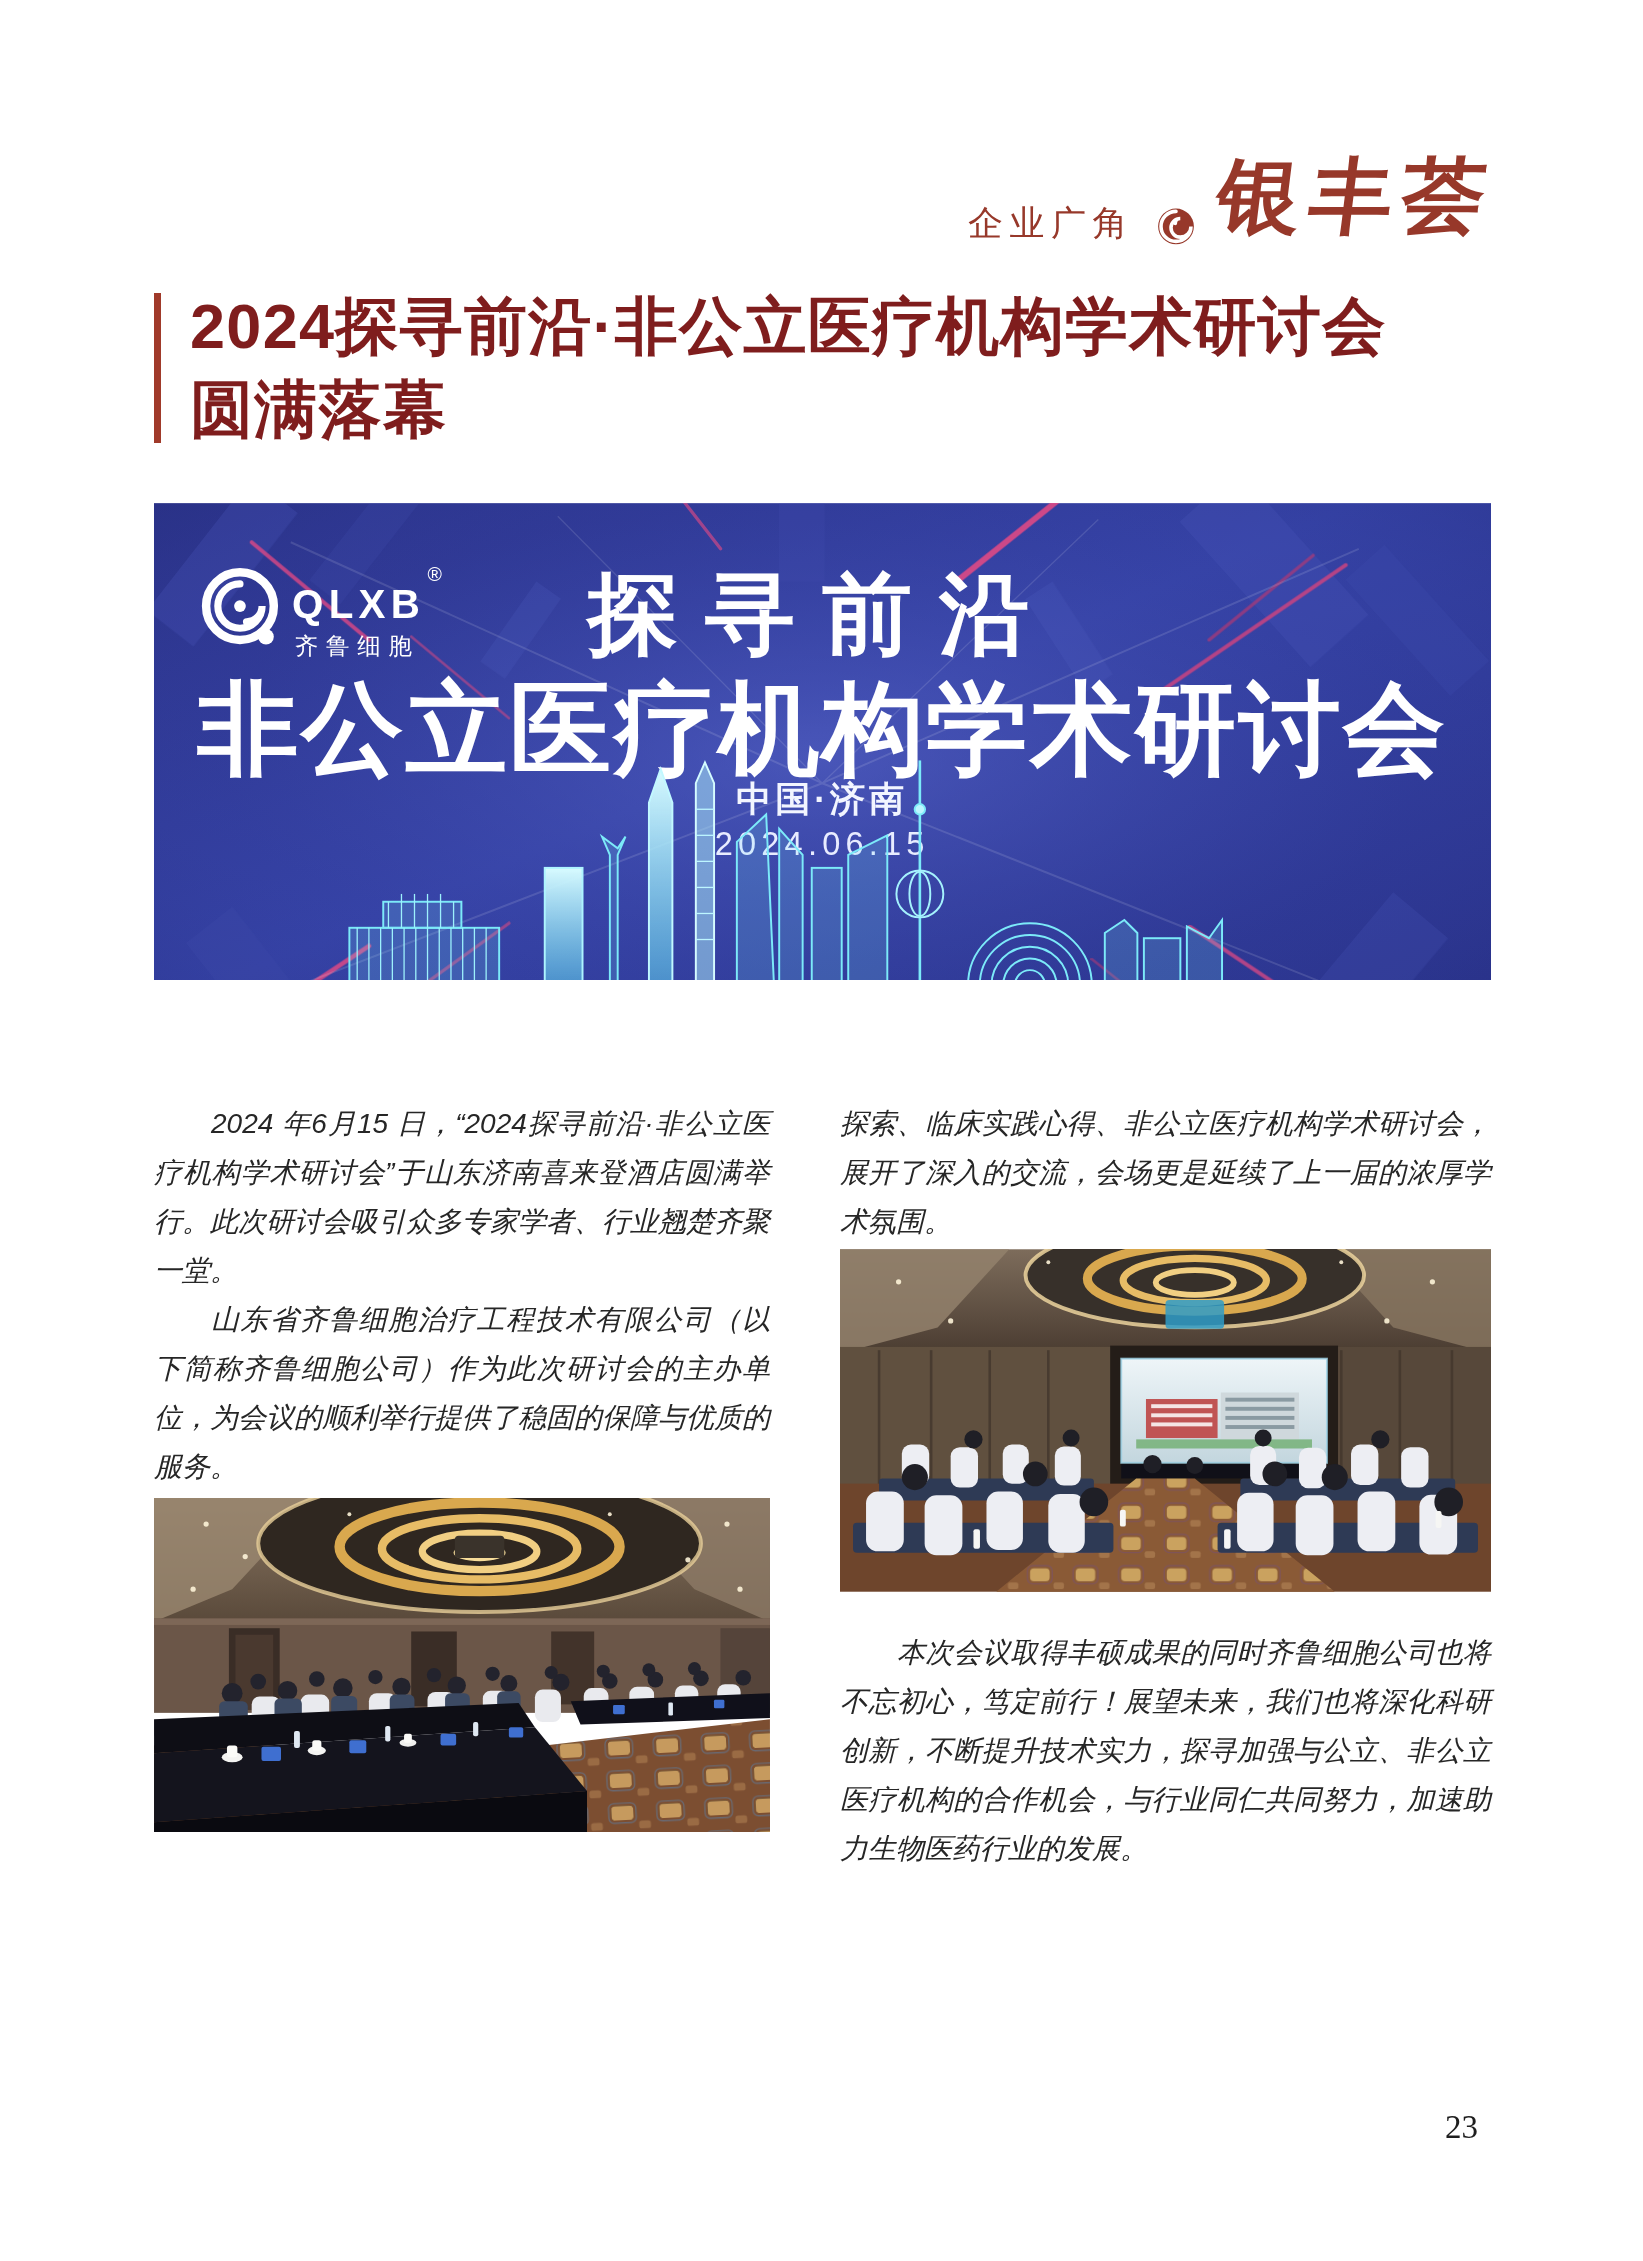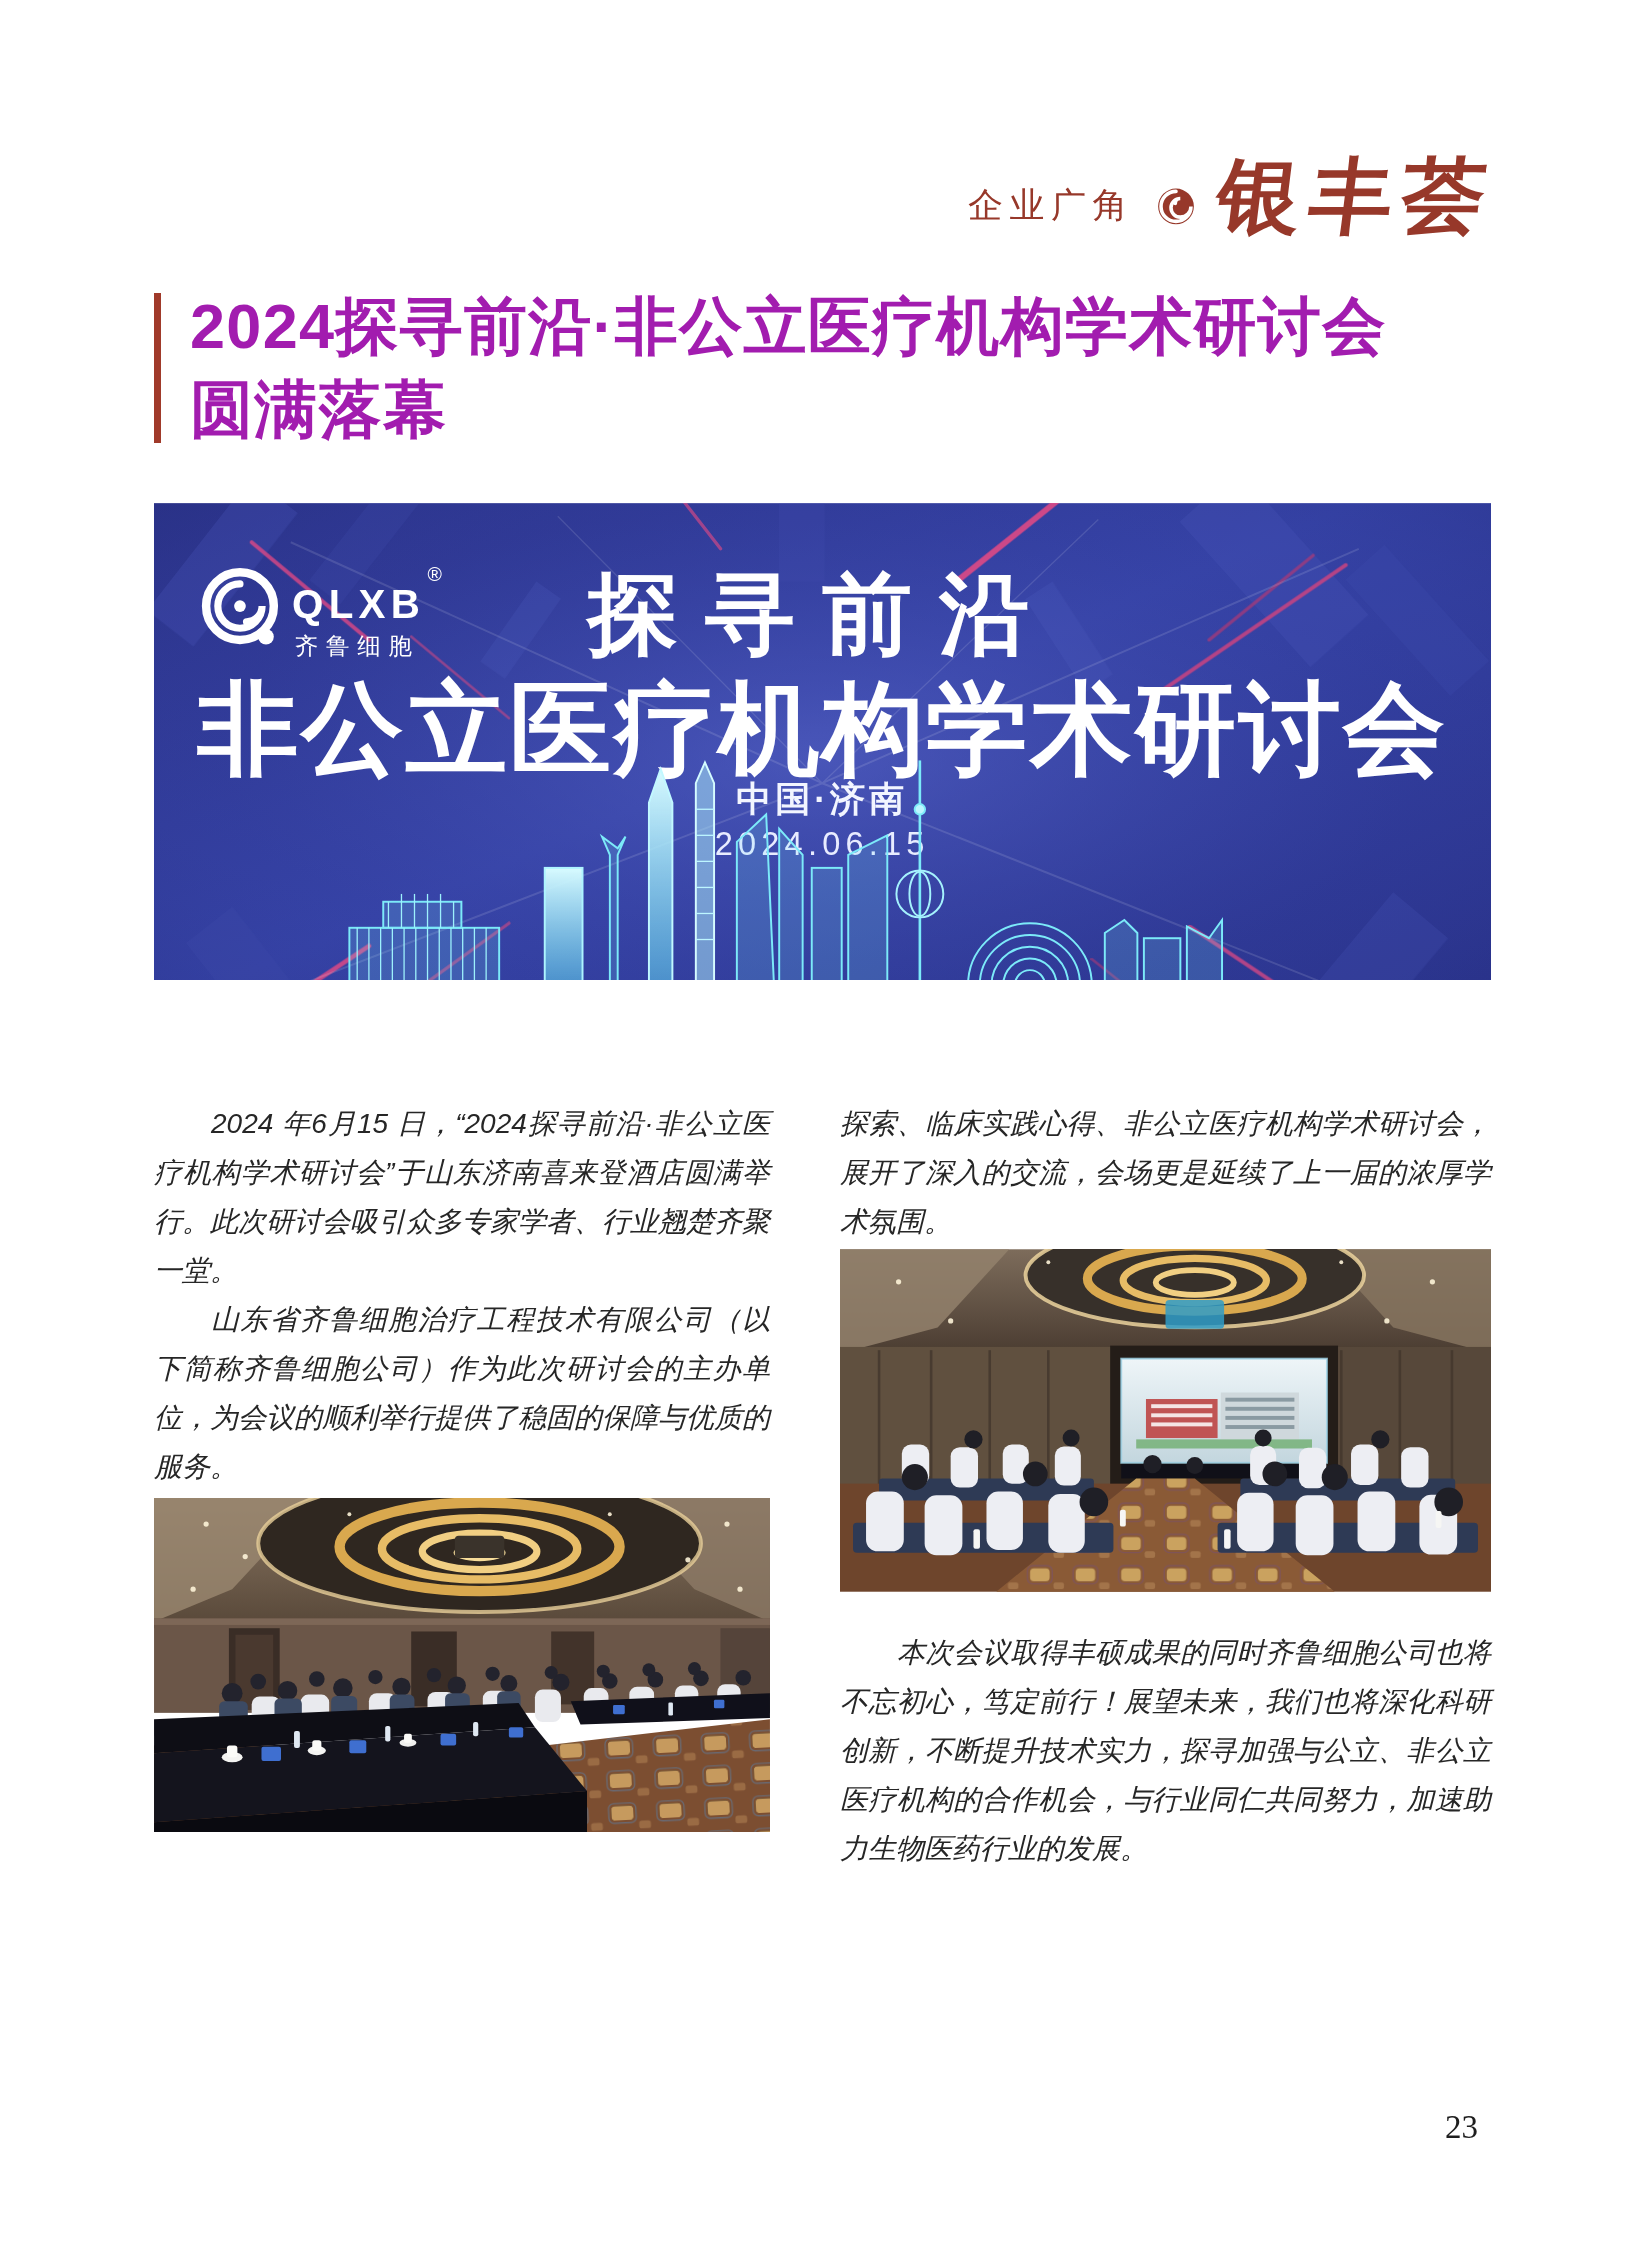--- a/index.html
+++ b/index.html
@@ -6,41 +6,41 @@
   .page{
     position:relative;
     width:1644px;height:2261px;
     background:#ffffff;
     font-family:"Liberation Sans",sans-serif;
     overflow:hidden;
   }
   
   .mag-header{
     position:absolute;top:155px;right:150px;
-    display:flex;align-items:center;gap:22px;
+    display:flex;align-items:flex-end;gap:22px;
   }
   .section-label{
     font-size:35px;color:#97382a;letter-spacing:6.5px;
     transform:translateY(9px);
   }
   .swirl{transform:translateY(10.4px);}
   .brand-cal{
     font-family:"DejaVu Serif","Liberation Serif",serif;
     font-size:83px;font-weight:bold;color:#97382a;
     transform:skewX(-7deg);letter-spacing:9px;line-height:1;
   }
   
   .title-block{position:absolute;left:154px;top:285px;width:1342px;}
   .title-bar{
     position:absolute;left:0;top:7.8px;width:7.2px;height:150px;
     background:#a03a2a;
   }
   .title-text{
     margin:0 0 0 36px;
-    font-size:63px;font-weight:bold;color:#a21caf;
+    font-size:63px;font-weight:bold;color:#7f1d1d;
     line-height:83px;letter-spacing:1.3px;
   }
   
   .banner{
     position:absolute;left:154px;top:503px;width:1337px;height:477px;
     overflow:hidden;
   }
   .banner svg{display:block;}
   
   .col{position:absolute;color:#262626;}

